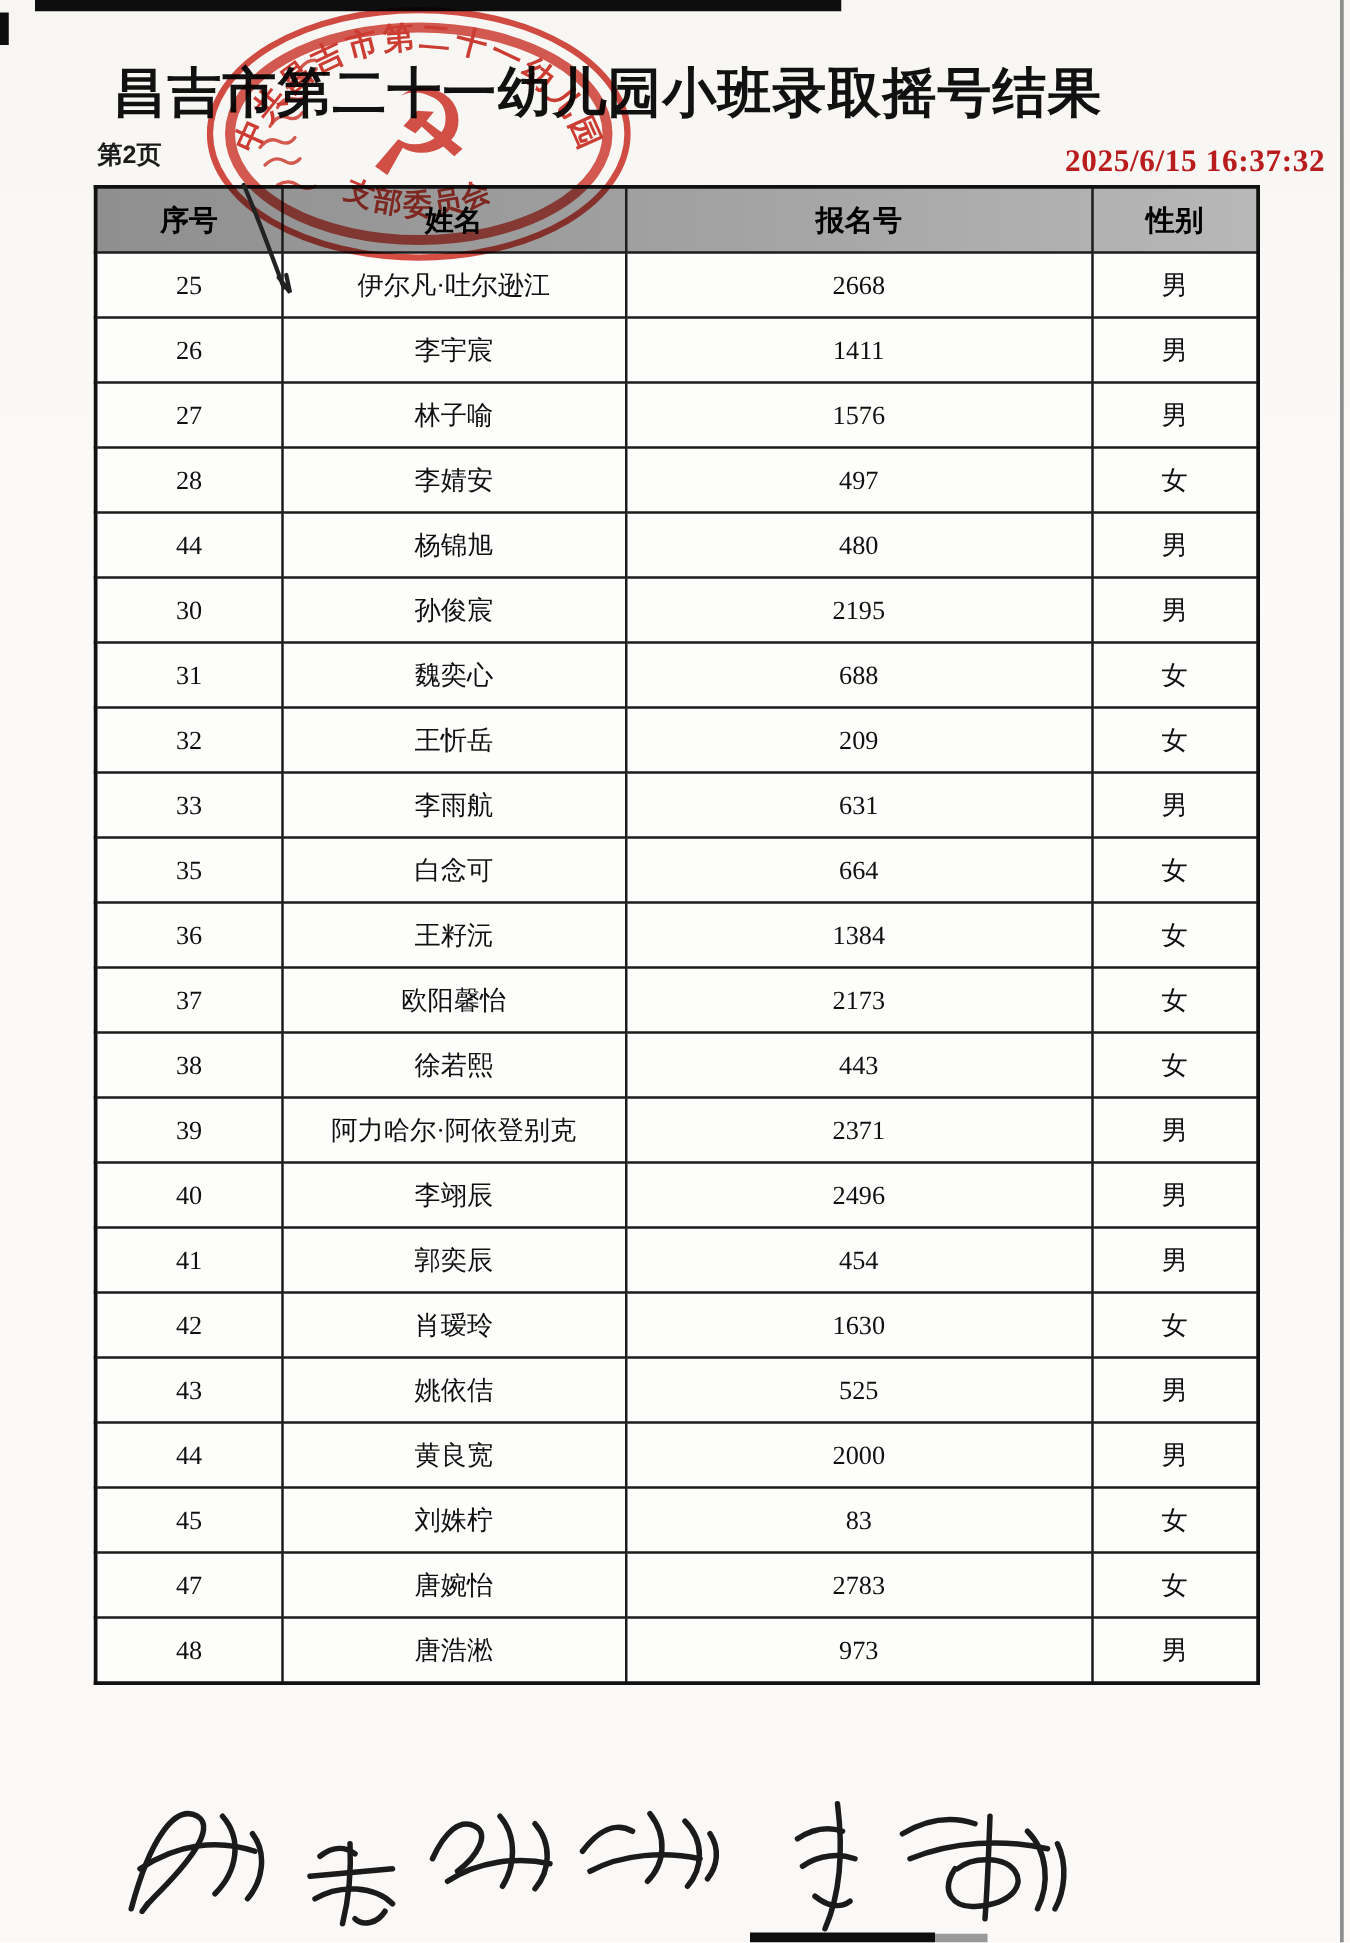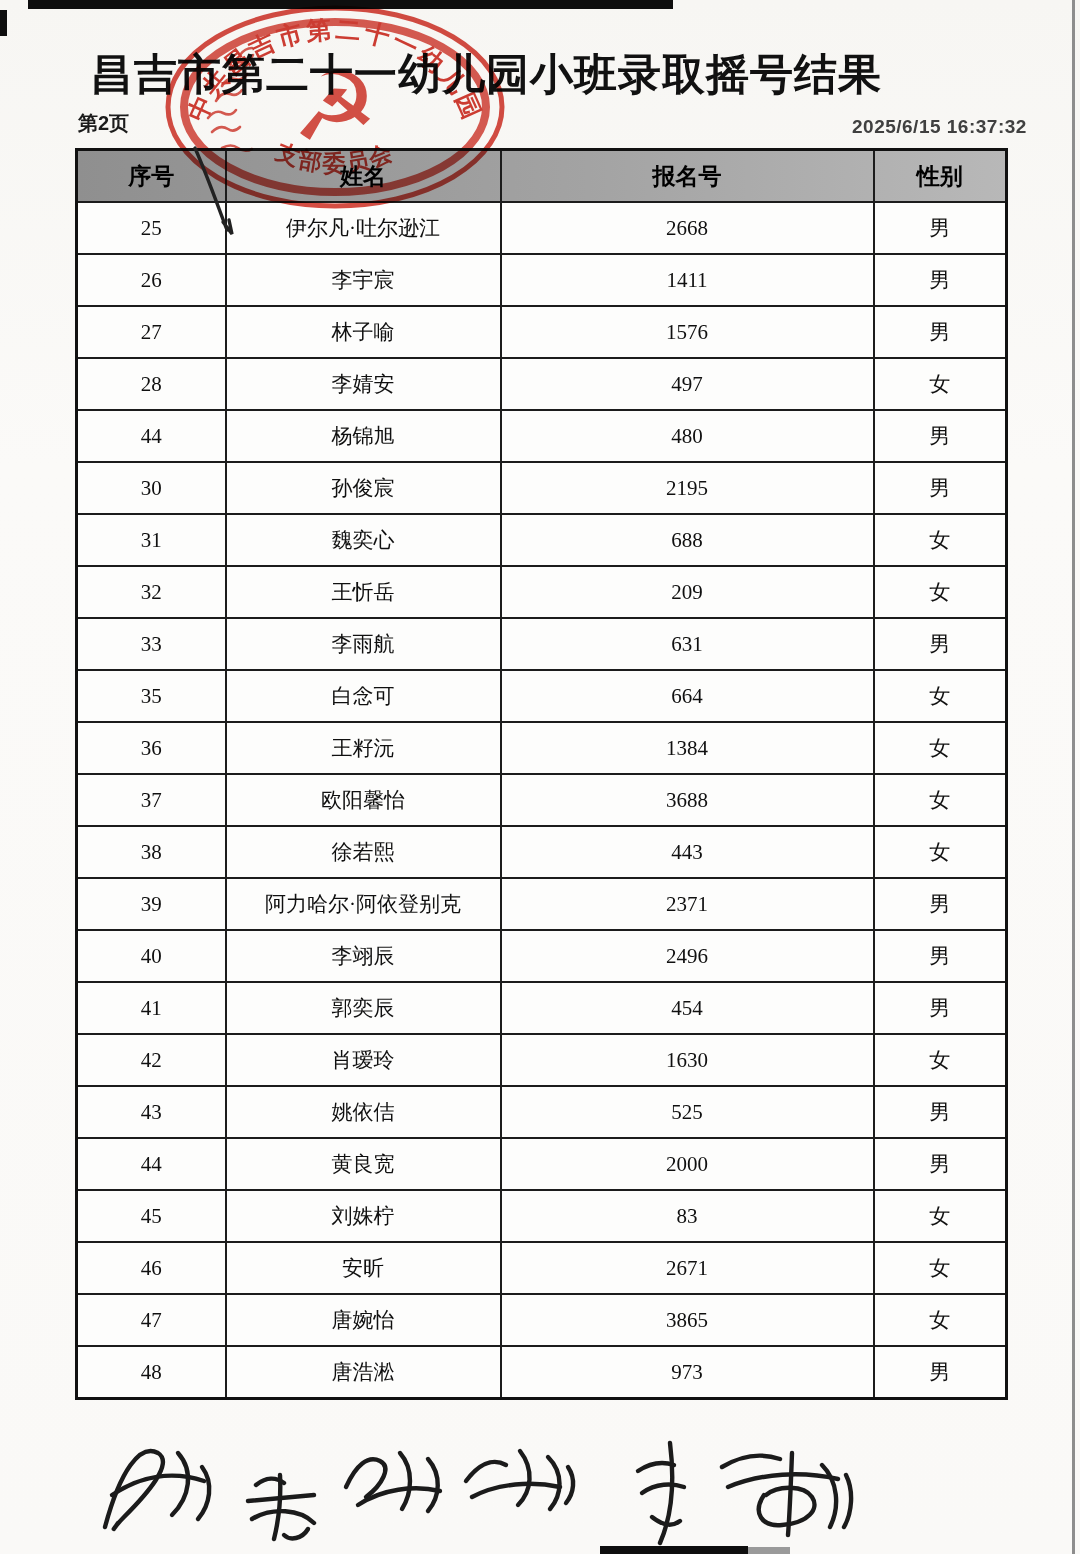--- a/index.html
+++ b/index.html
@@ -4,22 +4,22 @@
 <style>
   html,body{margin:0;padding:0;}
   body{
     width:1080px;height:1554px;position:relative;overflow:hidden;
     background:linear-gradient(180deg,#f7f6f3 0%,#fbfaf8 30%,#faf9f7 100%);
     font-family:"Liberation Sans","DejaVu Sans",sans-serif;color:#141414;
   }
   .artifact{position:absolute;background:#0e0e0e;}
   .edge-line{position:absolute;left:1072px;top:0;width:3px;height:1554px;background:#8d8d8d;}
   .page-label{position:absolute;left:78px;top:110px;font-size:20px;font-weight:600;color:#1b1b1b;}
-  .timestamp{position:absolute;left:852px;top:116px;font-size:19px;letter-spacing:.5px;
-    font-family:Liberation Sans, sans-serif;font-weight:600;color:#404040;}
+  .timestamp{position:absolute;left:852px;top:116px;font-size:25px;letter-spacing:.5px;
+    font-family:Liberation Serif, serif;font-weight:600;color:#b91c1c;}
   .doc-title{position:absolute;left:90px;top:46px;width:900px;text-align:left;
     font-size:43px;font-weight:800;letter-spacing:1px;color:#111;}
   .result-table{position:absolute;left:75px;top:148px;width:930px;border-collapse:collapse;
     table-layout:fixed;font-family:"Liberation Serif","DejaVu Serif",serif;}
   .result-table th,.result-table td{border:2px solid #1c1c1c;height:50px;text-align:center;
     vertical-align:middle;padding:0;}
   .result-table{border:3px solid #111;padding-left:23px;}
   .result-table thead tr{background:linear-gradient(90deg,#8f8f8f 0%,#a3a3a3 55%,#b8b8b8 100%);}
   .result-table th{font-size:23px;font-weight:800;color:#000;}
   .result-table td{font-size:21px;color:#101010;background:#fdfdfc;}
@@ -119,21 +119,21 @@
       </tr>
       <tr>
         <td>36</td>
         <td>王籽沅</td>
         <td>1384</td>
         <td>女</td>
       </tr>
       <tr>
         <td>37</td>
         <td>欧阳馨怡</td>
-        <td>3688</td>
+        <td>2173</td>
         <td>女</td>
       </tr>
       <tr>
         <td>38</td>
         <td>徐若熙</td>
         <td>443</td>
         <td>女</td>
       </tr>
       <tr>
         <td>39</td>
@@ -171,29 +171,23 @@
         <td>2000</td>
         <td>男</td>
       </tr>
       <tr>
         <td>45</td>
         <td>刘姝柠</td>
         <td>83</td>
         <td>女</td>
       </tr>
       <tr>
-        <td>46</td>
-        <td>安昕</td>
-        <td>2671</td>
-        <td>女</td>
-      </tr>
-      <tr>
         <td>47</td>
         <td>唐婉怡</td>
-        <td>3865</td>
+        <td>2783</td>
         <td>女</td>
       </tr>
       <tr>
         <td>48</td>
         <td>唐浩淞</td>
         <td>973</td>
         <td>男</td>
       </tr>
     </tbody>
 </table>

